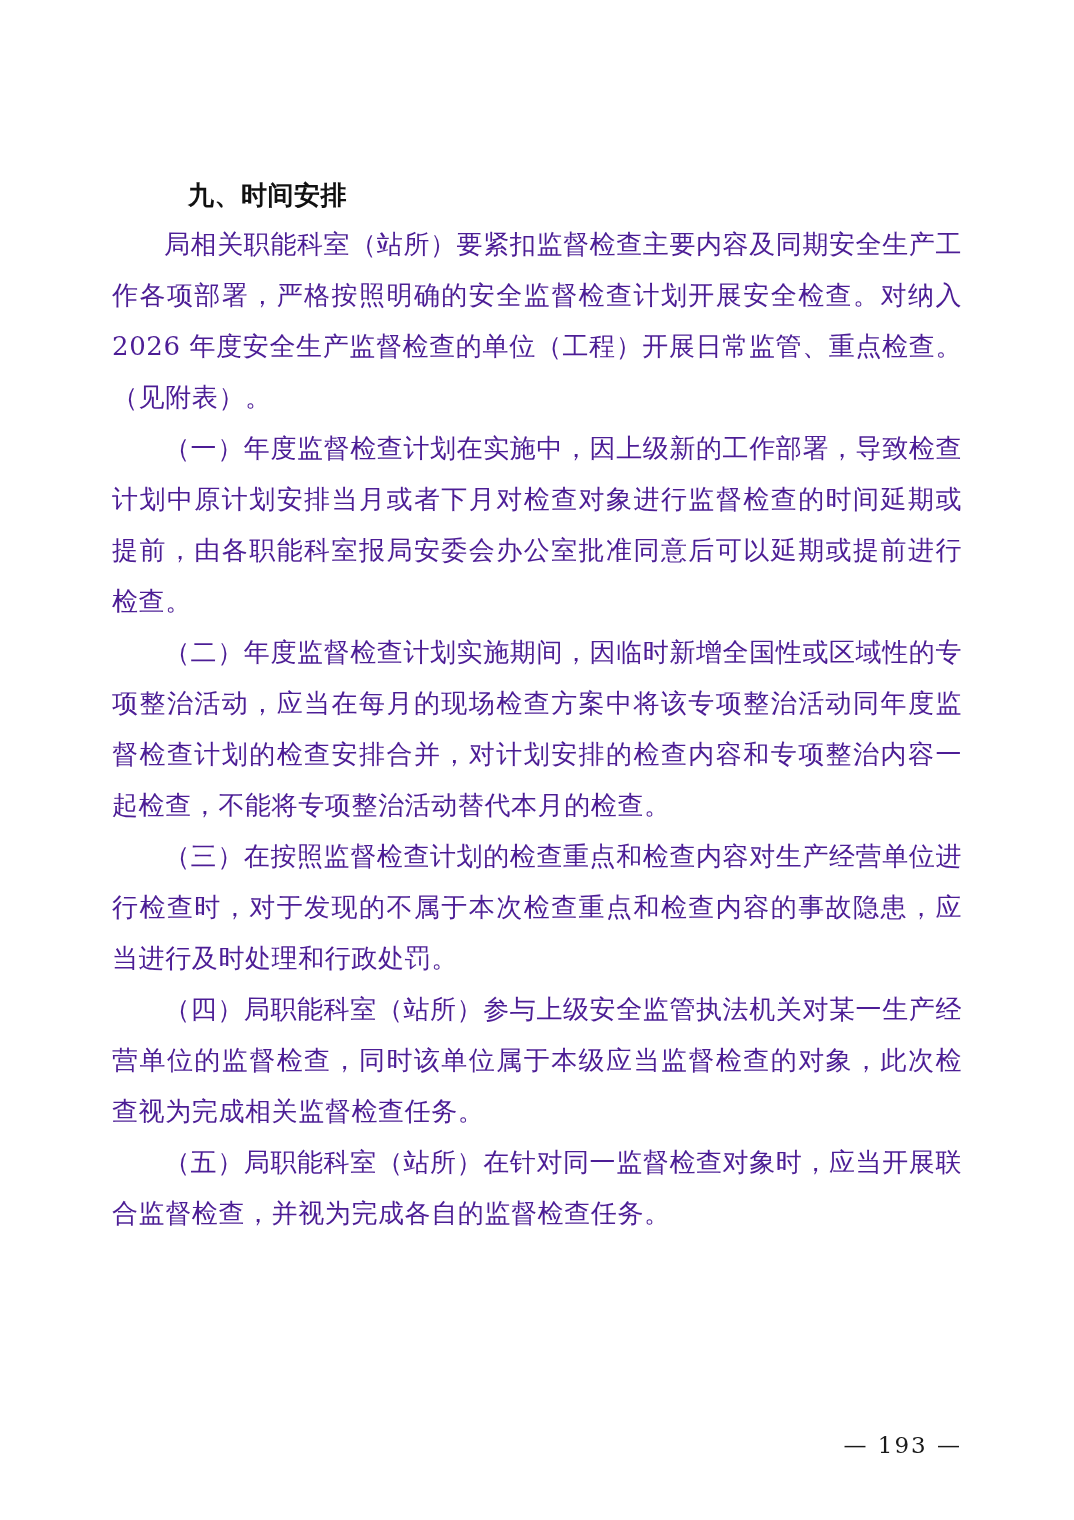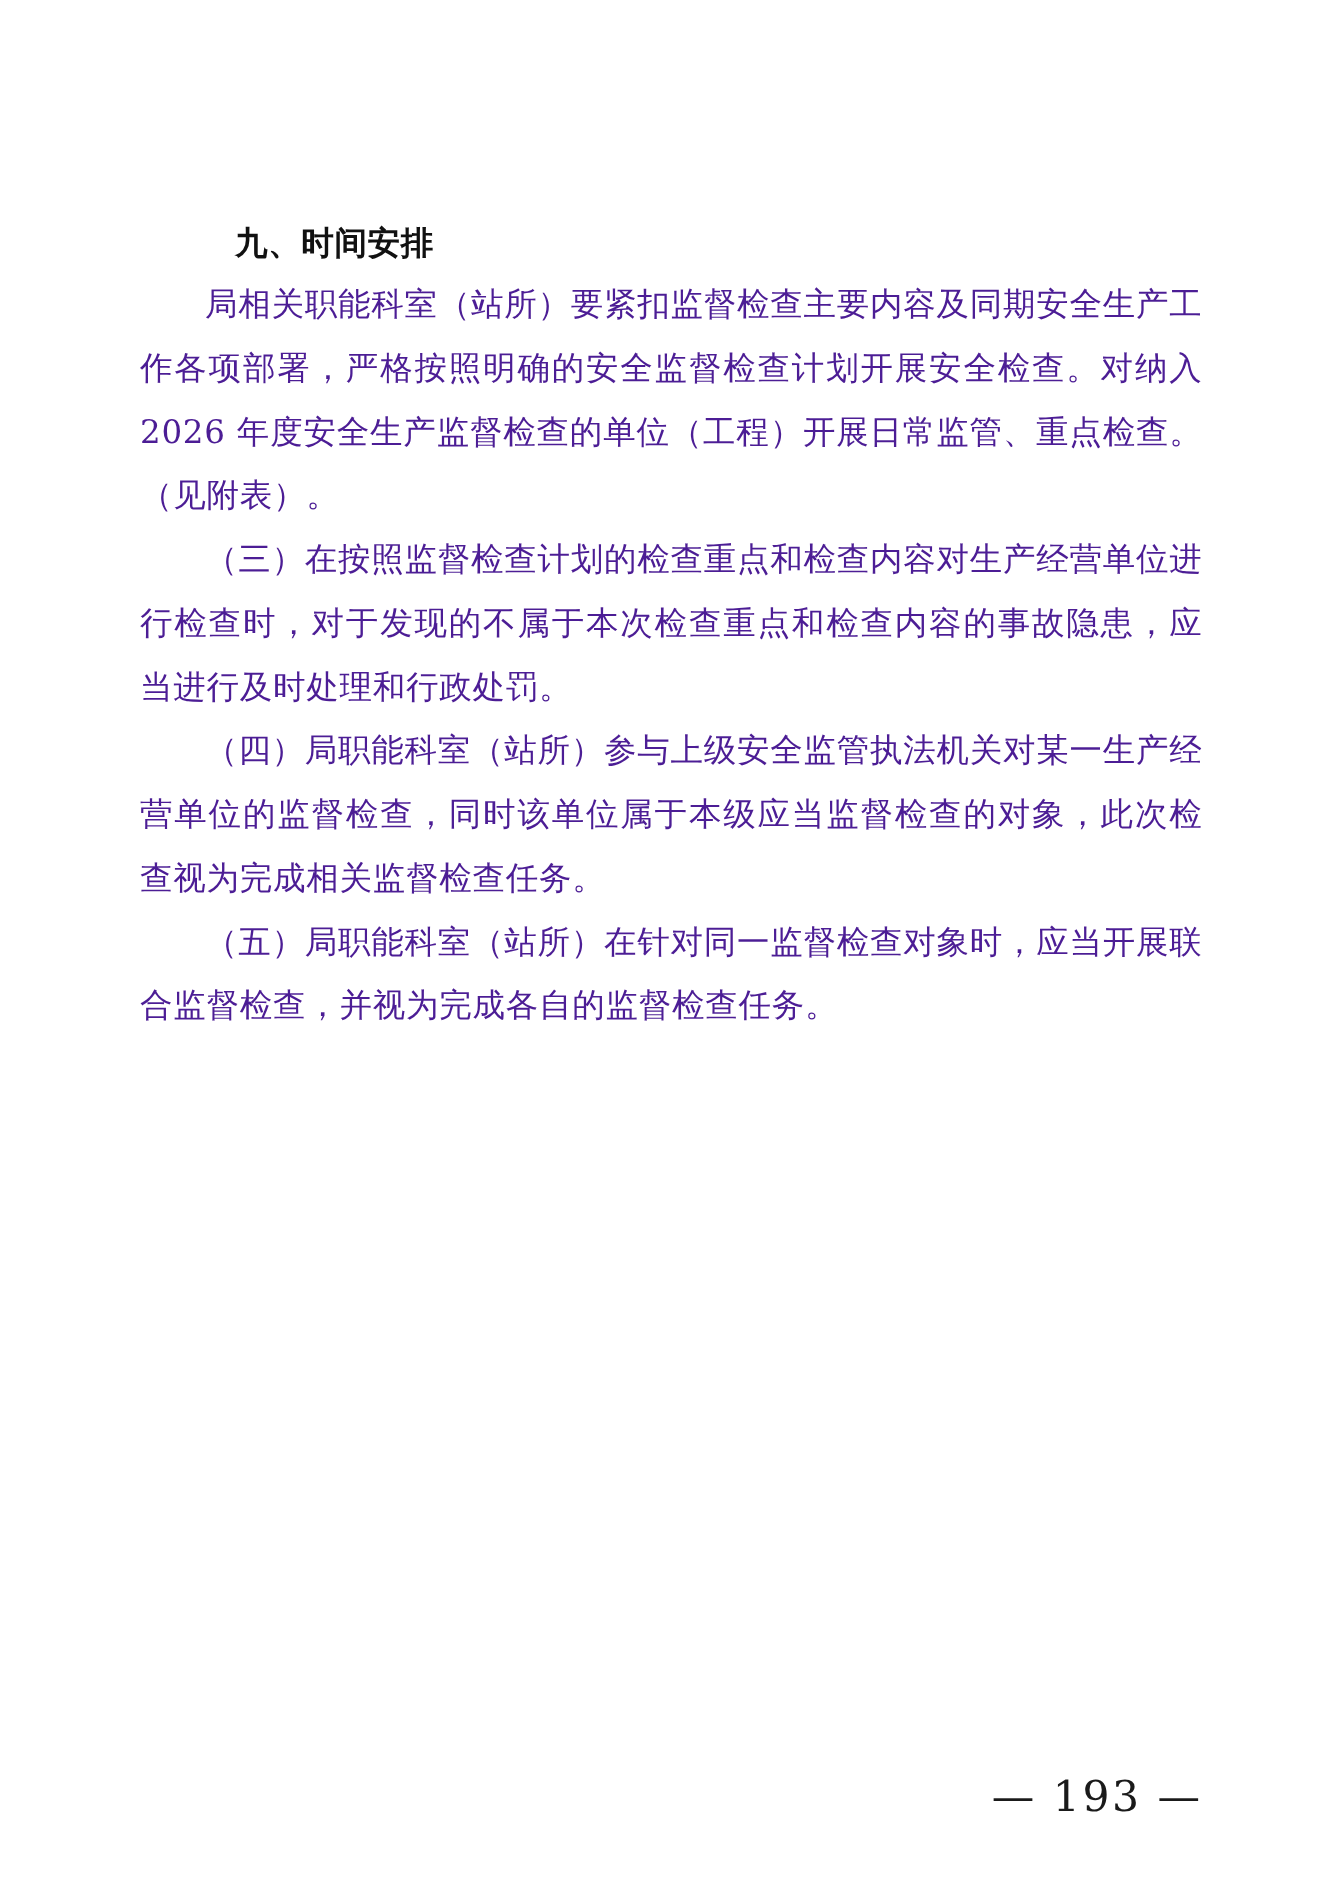--- a/index.html
+++ b/index.html
@@ -48,37 +48,39 @@
     letter-spacing: 0.6px;
     color: #4c1d95;
   }
   .para + .para {
     margin-top: 0;
   }
   .footer {
     position: absolute;
     right: 112px;
     bottom: 62px;
-    font-size: 34px;
+    font-size: 23px;
     letter-spacing: 2px;
     color: #1a1a1a;
   }
 </style>
 </head>
 <body>
 
 <div class="page">
   <div class="content">
 
     <h2 class="heading">九、时间安排</h2>
 
     <p class="para">局相关职能科室（站所）要紧扣监督检查主要内容及同期安全生产工作各项部署，严格按照明确的安全监督检查计划开展安全检查。对纳入 2026 年度安全生产监督检查的单位（工程）开展日常监管、重点检查。（见附表）。</p>
 
 
+    <p class="para">（一）年度监督检查计划在实施中，因上级新的工作部署，导致检查计划中原计划安排当月或者下月对检查对象进行监督检查的时间延期或提前，由各职能科室报局安委会办公室批准同意后可以延期或提前进行检查。</p>
 
+    <p class="para">（二）年度监督检查计划实施期间，因临时新增全国性或区域性的专项整治活动，应当在每月的现场检查方案中将该专项整治活动同年度监督检查计划的检查安排合并，对计划安排的检查内容和专项整治内容一起检查，不能将专项整治活动替代本月的检查。</p>
 
     <p class="para">（三）在按照监督检查计划的检查重点和检查内容对生产经营单位进行检查时，对于发现的不属于本次检查重点和检查内容的事故隐患，应当进行及时处理和行政处罚。</p>
 
     <p class="para">（四）局职能科室（站所）参与上级安全监管执法机关对某一生产经营单位的监督检查，同时该单位属于本级应当监督检查的对象，此次检查视为完成相关监督检查任务。</p>
 
     <p class="para">（五）局职能科室（站所）在针对同一监督检查对象时，应当开展联合监督检查，并视为完成各自的监督检查任务。</p>
 
   </div>
 
   <div class="footer">— 193 —</div>

